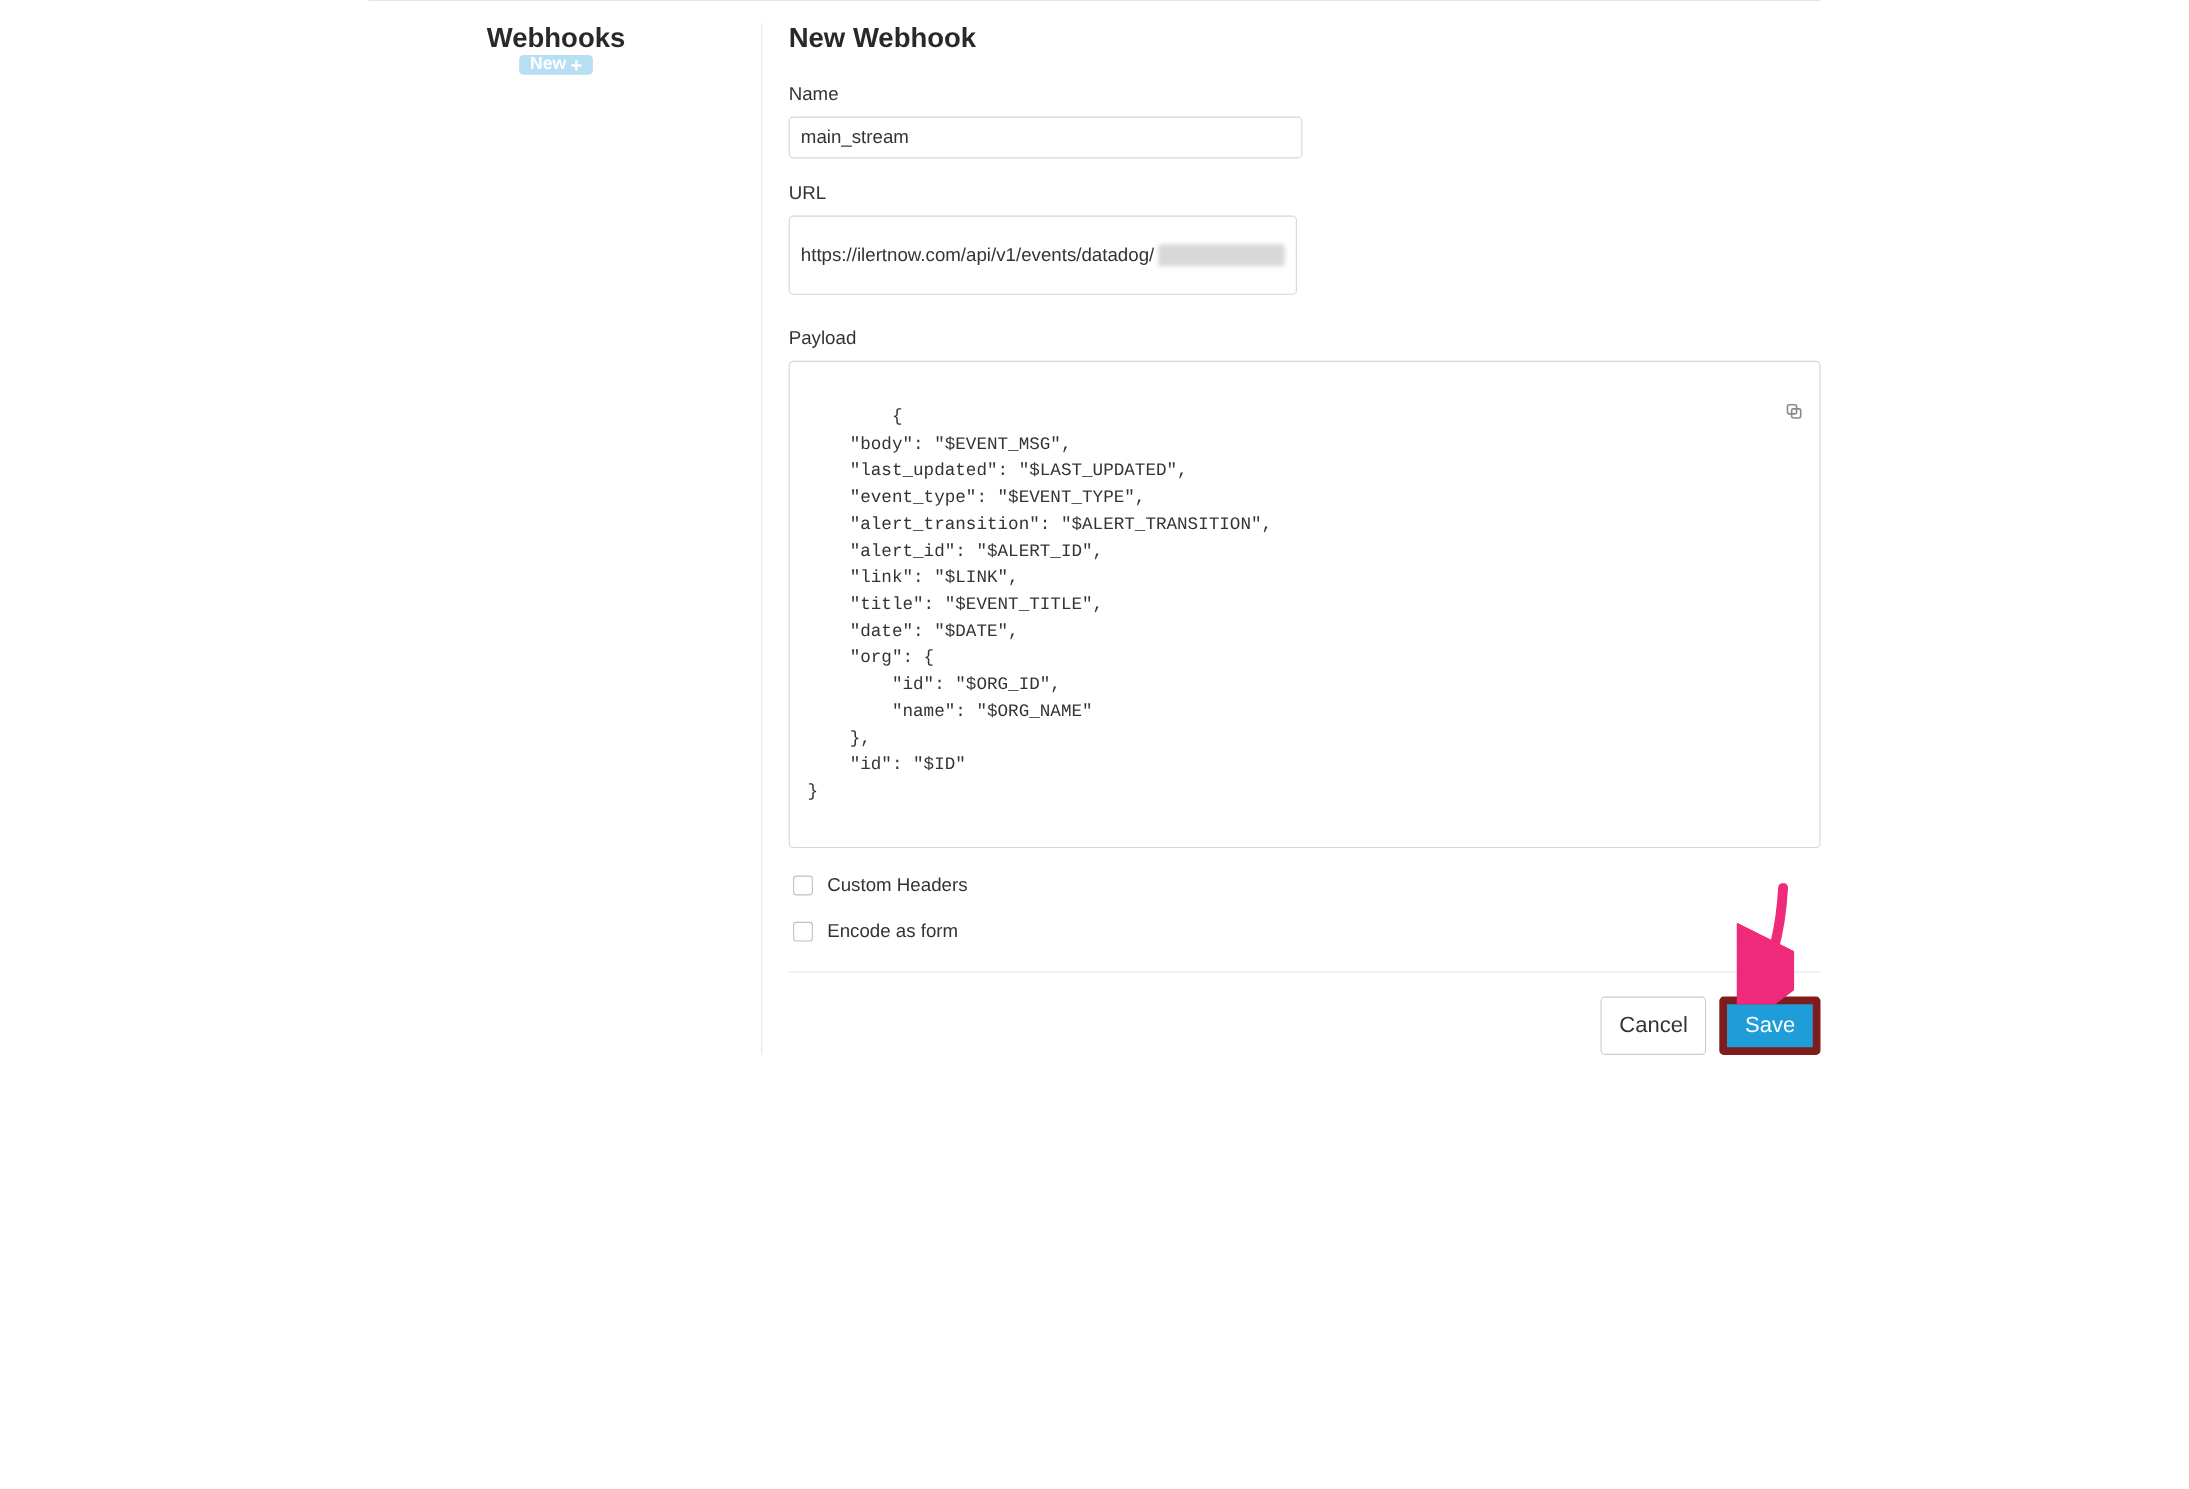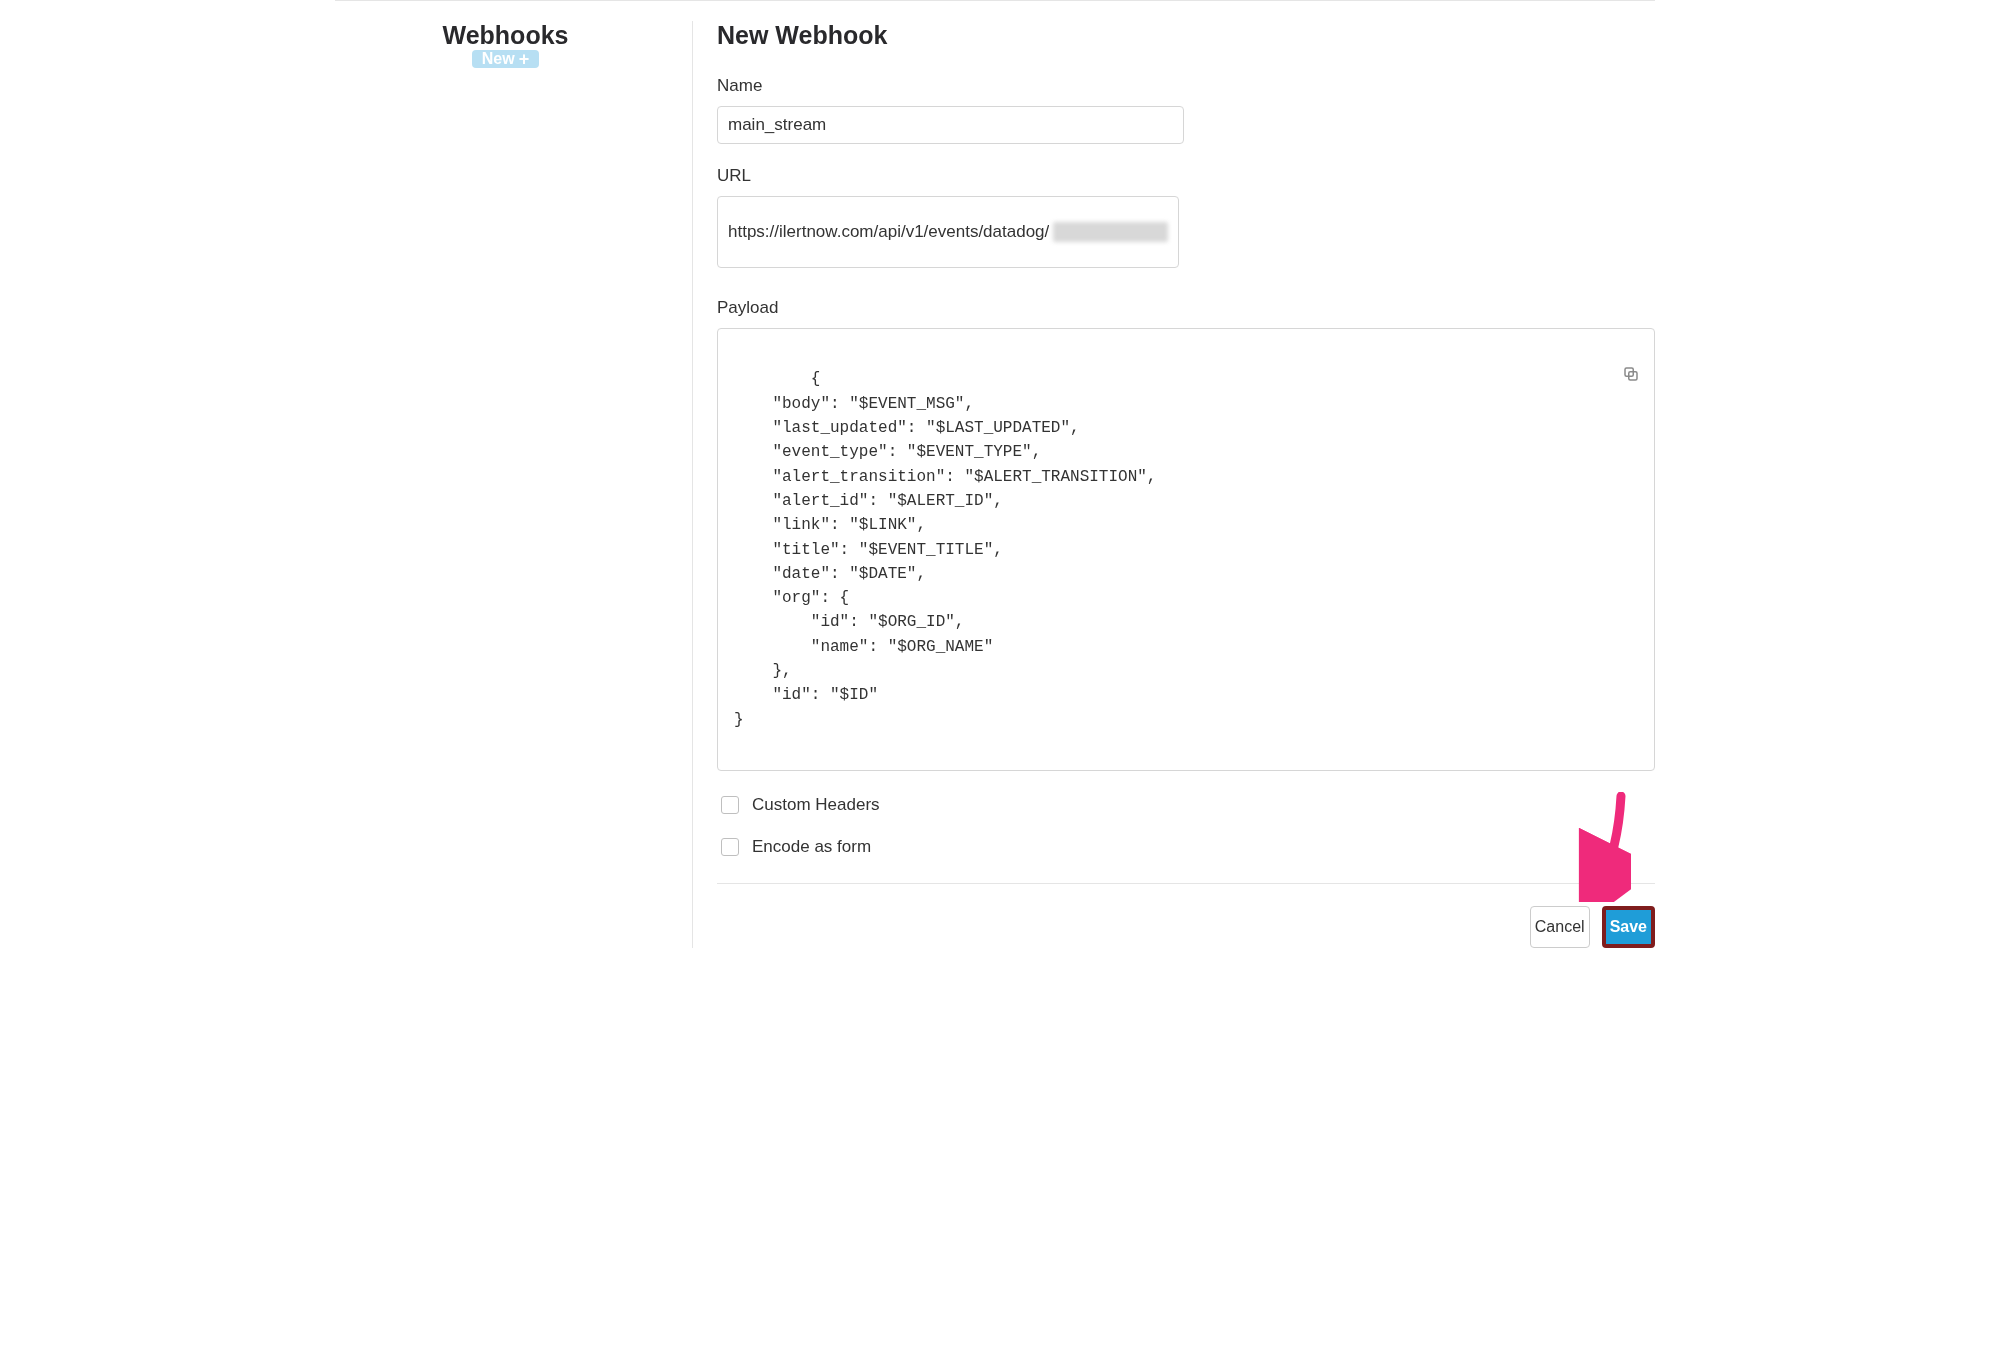--- a/index.html
+++ b/index.html
@@ -154,36 +154,36 @@
   }
   .footer {
     border-top: 1px solid #e5e5e5;
     margin-top: 24px;
     padding-top: 22px;
     display: flex;
     justify-content: flex-end;
     gap: 12px;
   }
   .btn {
-    font-size: 16px;
-    padding: 8px 4px;
+    font-size: 20px;
+    padding: 8px 16px;
     border-radius: 4px;
     cursor: pointer;
     border: 1px solid transparent;
   }
   .btn-cancel {
     background: #fff;
     color: #333;
     border: 1px solid #ccc;
   }
   .btn-save {
     background: #1f9dd8;
     color: #fff;
-    border: 4px solid #7f1d1d;
-    font-weight: 700;
+    border: 7px solid #7f1d1d;
+    font-weight: 400;
   }
   .arrow-annot {
     position: absolute;
     right: 24px;
     bottom: 46px;
     pointer-events: none;
   }
 </style>
 </head>
 <body>

